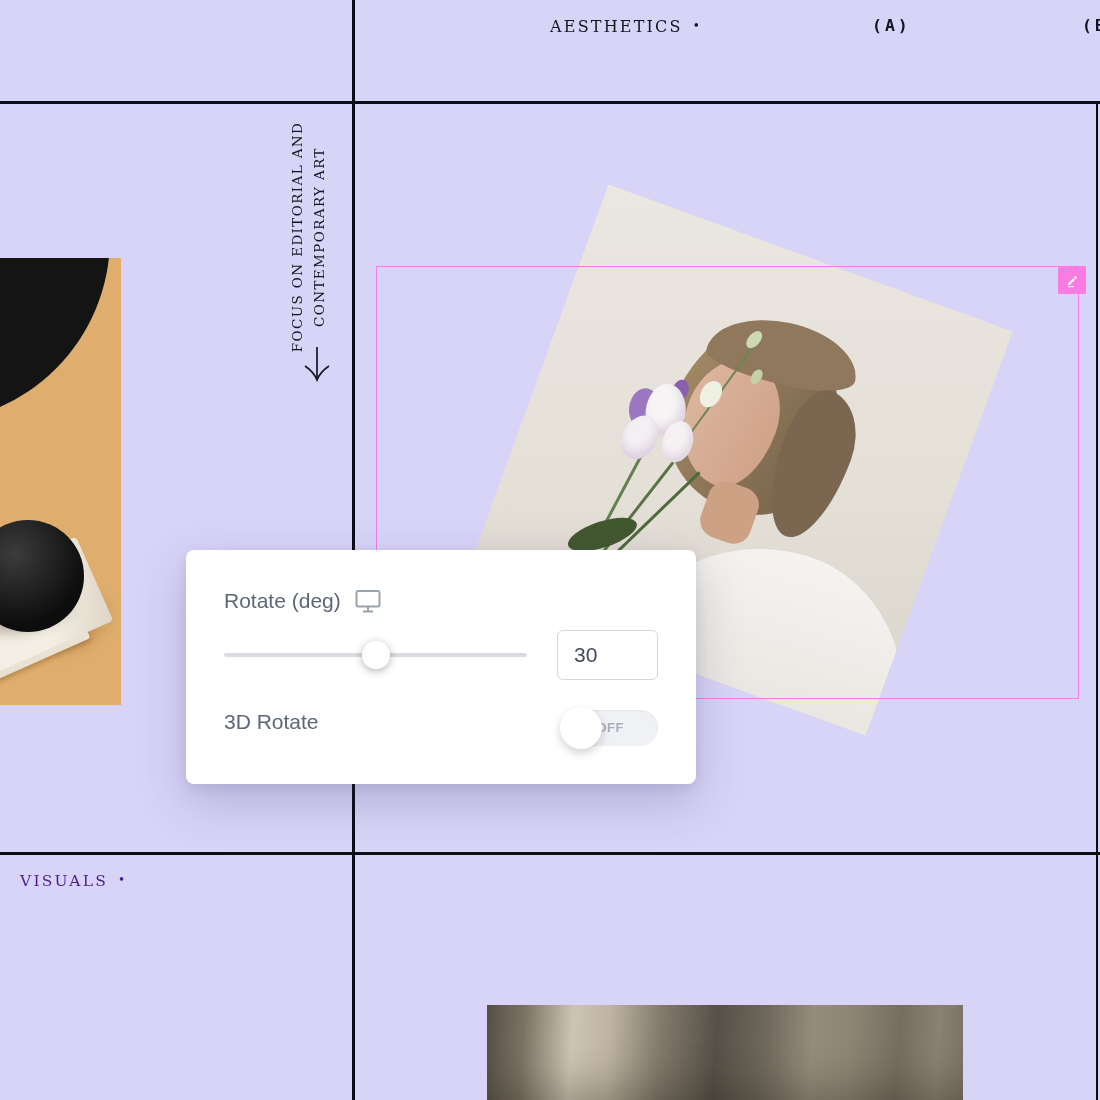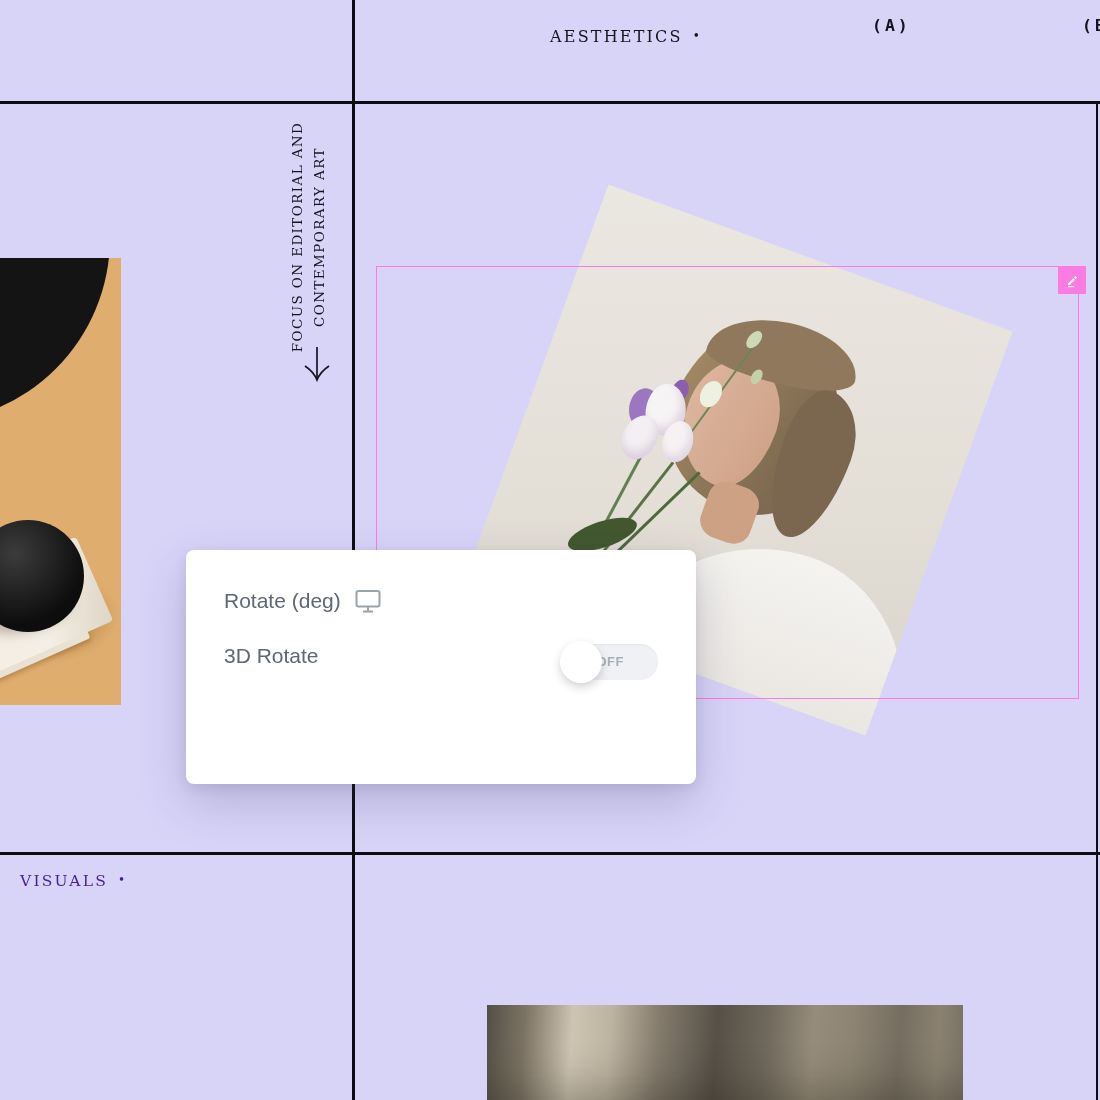--- a/index.html
+++ b/index.html
@@ -13,21 +13,21 @@
   .stage{position:relative;width:1100px;height:1100px;overflow:hidden;background:var(--background);font-family:"Liberation Sans",sans-serif;}
   .a{position:absolute;}
 
   
   .vline1{left:352px;top:0;width:3px;height:1100px;background:var(--grid-line);z-index:1;}
   .vline2{left:1096px;top:103px;width:2px;height:997px;background:var(--grid-line);z-index:1;}
   .hline1{left:0;top:101px;width:1100px;height:3px;background:var(--grid-line);z-index:1;}
   .hline2{left:0;top:852px;width:1100px;height:3px;background:var(--grid-line);z-index:1;}
 
   
-  .brand{left:550px;top:27px;font-family:"DejaVu Serif",serif;font-size:16px;letter-spacing:2.2px;color:#14141e;z-index:2;white-space:nowrap;}
+  .brand{left:550px;top:17px;font-family:"DejaVu Serif",serif;font-size:16px;letter-spacing:2.2px;color:#14141e;z-index:2;white-space:nowrap;}
   .brand .dot,.visuals .dot{font-size:12px;margin-left:10px;vertical-align:2px;letter-spacing:0;}
   .marker-a{left:872px;top:16px;font-family:"DejaVu Sans Mono",monospace;font-weight:700;font-size:16.5px;letter-spacing:3px;color:#14141e;z-index:2;white-space:nowrap;}
   .marker-b{left:1082px;top:16px;font-family:"DejaVu Sans Mono",monospace;font-weight:700;font-size:16.5px;letter-spacing:3px;color:#14141e;z-index:2;white-space:nowrap;}
   .visuals{left:20px;top:872px;font-family:"DejaVu Serif",serif;font-size:15.5px;letter-spacing:2.2px;color:#4c1d95;z-index:2;white-space:nowrap;}
 
   
   .annotation{left:192px;top:214px;width:236px;height:46px;transform:rotate(-90deg);text-align:center;font-family:"DejaVu Serif",serif;font-size:13.5px;letter-spacing:1.4px;line-height:1.6;color:#15151f;z-index:2;}
   .arrow-down{left:302px;top:346px;width:30px;height:38px;z-index:2;}
 
   
@@ -158,20 +158,27 @@
     <div class="panel-title-row">
       <span class="panel-title">Rotate (deg)</span>
       <span class="monitor-icon">
         <svg width="26" height="24" viewBox="0 0 26 24" fill="none">
           <rect x="1.5" y="2" width="23" height="15.5" rx="2" stroke="#99a3ae" stroke-width="2"></rect>
           <line x1="8" y1="22.5" x2="18" y2="22.5" stroke="#99a3ae" stroke-width="2"></line>
           <line x1="13" y1="17.5" x2="13" y2="22.5" stroke="#99a3ae" stroke-width="2"></line>
         </svg>
       </span>
     </div>
+    <div class="slider-row">
+      <div class="slider">
+        <div class="slider-track"></div>
+        <div class="slider-handle" style="left: calc(50% - 14px);"></div>
+      </div>
+      <input class="value-box" type="text" value="30" style="">
+    </div>
     <div class="toggle-row">
       <span class="toggle-label">3D Rotate</span>
       <div class="toggle">
         <span class="toggle-text">OFF</span>
         <div class="toggle-knob"></div>
       </div>
     </div>
   </div>
 
 </div>

